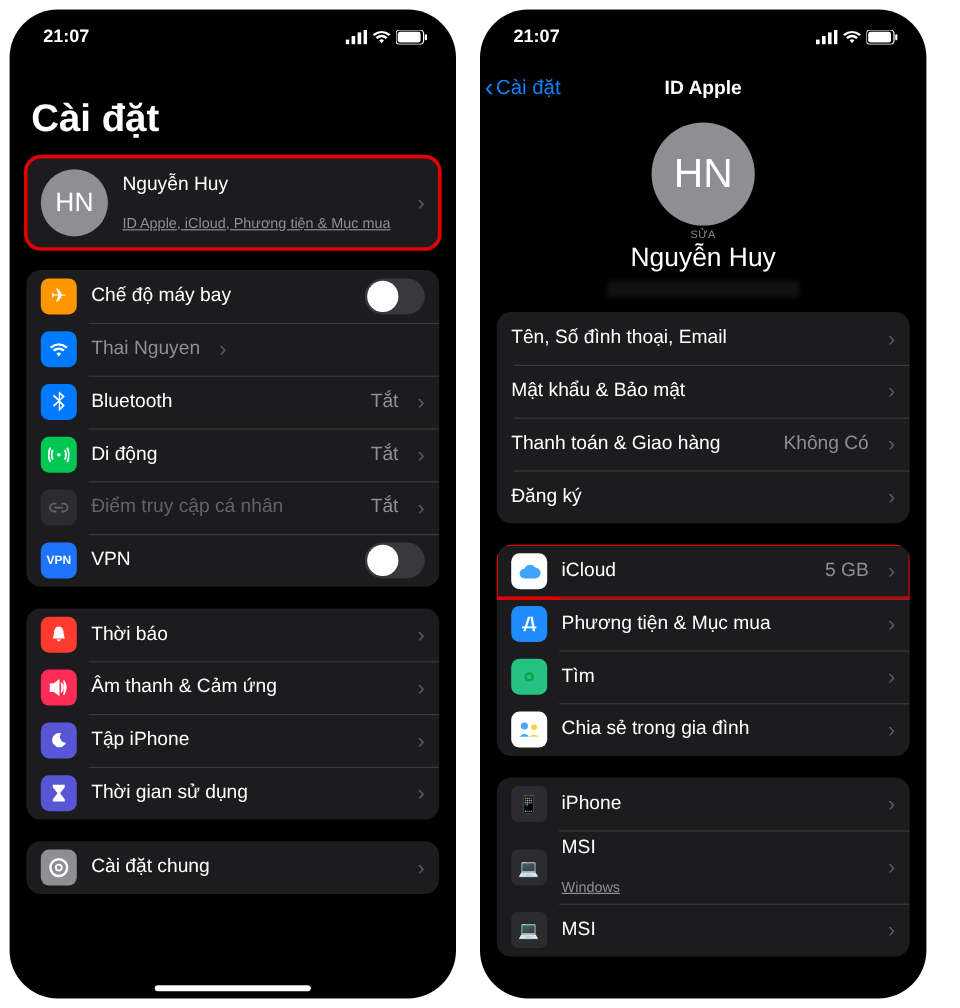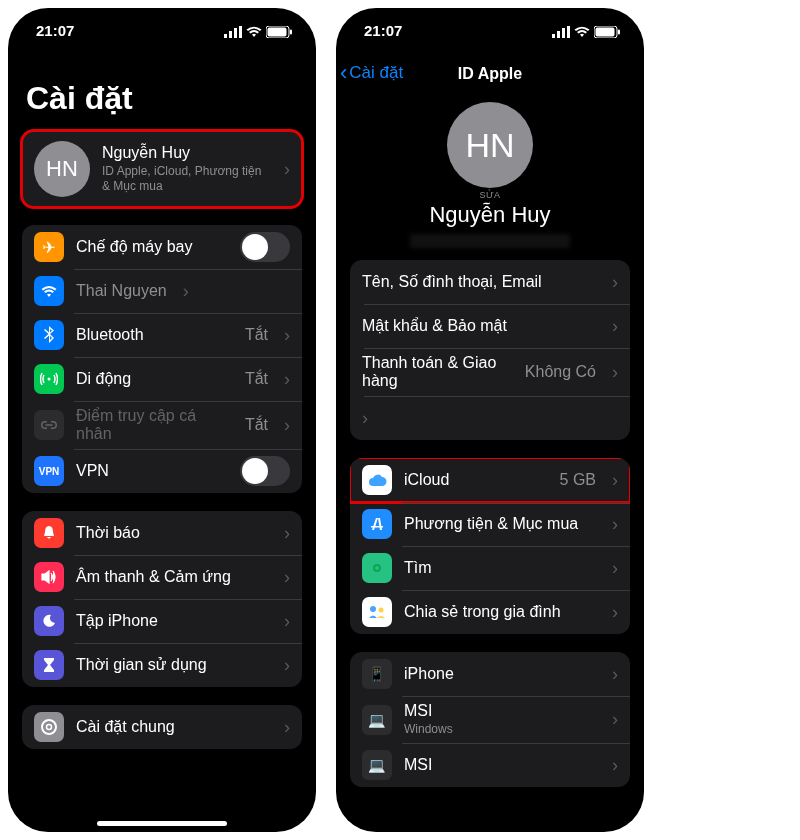--- a/index.html
+++ b/index.html
@@ -6,21 +6,21 @@
   body {
     background: #fff;
     font-family: -apple-system, BlinkMacSystemFont, "Segoe UI", sans-serif;
     width: 800px;
     height: 840px;
     display: flex;
     gap: 20px;
     padding: 8px;
   }
   .phone {
-    width: 308px;
+    width: 372px;
     height: 824px;
     background: #000;
     border-radius: 40px;
     overflow: hidden;
     position: relative;
     color: #fff;
     display: flex;
     flex-direction: column;
   }
   .statusbar {
@@ -87,21 +87,21 @@
     font-size:16px;
     color:#fff;
   }
   .avatar-sm {
     width:56px; height:56px; border-radius:50%; background:#8e8e93;
     display:flex; align-items:center; justify-content:center;
     font-size:22px; font-weight:500; flex-shrink:0;
   }
   .label { flex:1; font-size:16px; }
   .label .prim { font-size:16px; }
-  .label .sub  { font-size:12px; color:#8e8e93; margin-top:2px; line-height:1.25; }
+  .label .sub  { font-size:12px; color:#8e8e93; margin-top:16px; line-height:1.25;text-decoration:underline; }
   .value { color:#8e8e93; font-size:16px; margin-right:4px;text-align:right; }
   .chev { color:#5a5a5e; font-size:18px; flex-shrink:0; }
   .dim { color:#636366; }
   .toggle {
     width:50px; height:30px; border-radius:15px; background:#39393d;
     position:relative; flex-shrink:0;
   }
   .toggle::after {
     content:""; position:absolute; width:26px; height:26px; border-radius:50%;
     background:#fff; top:2px; left:2px;
@@ -330,20 +330,21 @@
       <div class="row noicon">
         <div class="label">Mật khẩu &amp; Bảo mật</div>
         <span class="chev">›</span>
       </div>
       <div class="row noicon">
         <div class="label">Thanh toán &amp; Giao hàng</div>
         <span class="value">Không Có</span>
         <span class="chev">›</span>
       </div>
       <div class="row noicon">
+        <div class="label">Đăng ký</div>
         <span class="chev">›</span>
       </div>
     </div>
 
     <div class="group">
       <div class="row highlight">
         <div class="icon ic-cloud">
           <svg width="20" height="14" viewBox="0 0 20 14">
               <path d="M6 13 A4 4 0 0 1 6 5 A5 5 0 0 1 15 4 A4 4 0 0 1 15 13 Z" fill="#3ea3ff"></path>
             </svg>

